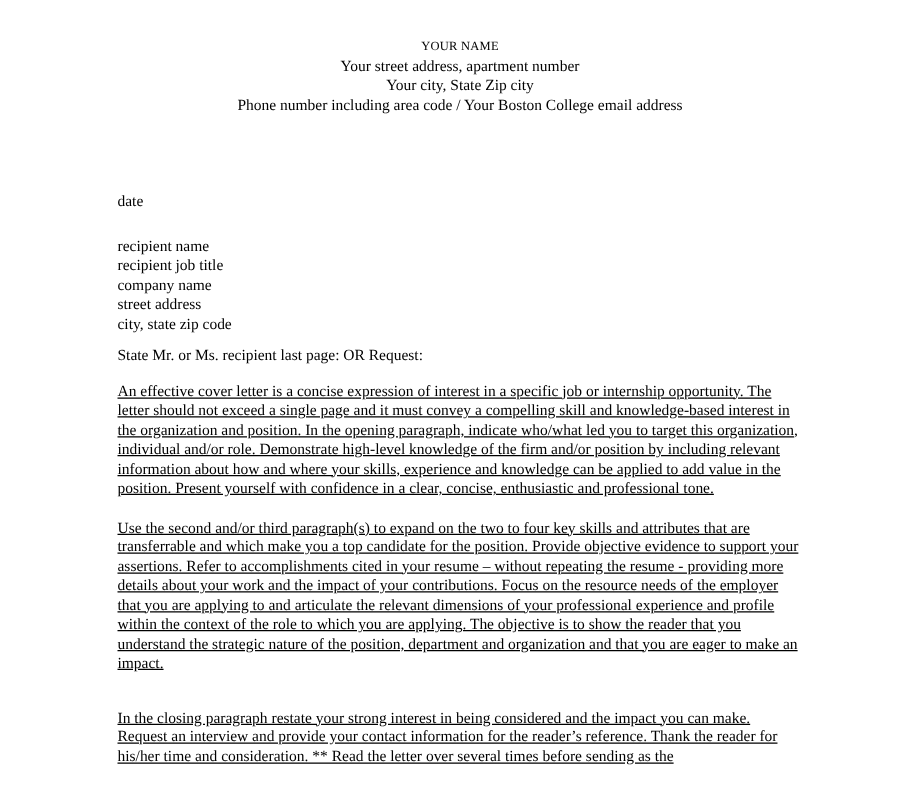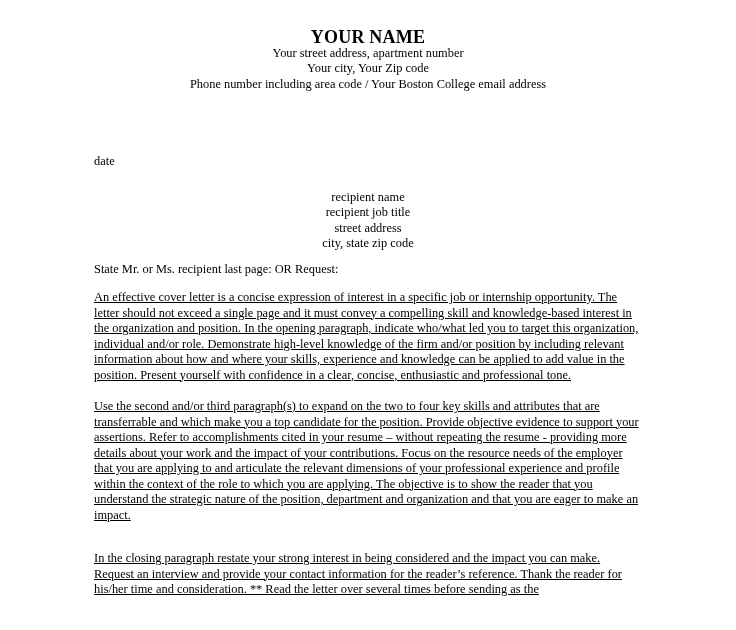--- a/index.html
+++ b/index.html
@@ -21,30 +21,29 @@
     padding: 30px 94px 0 94px;
     font-size: 12.4px;
     line-height: 15.5px;
     text-align: left;
   }
   .letterhead {
     text-align: center;
     margin: 0 0 62px 0;
   }
   .letterhead .name {
-    font-weight: bold;
-    font-size: 18px;
+    font-weight: normal;
+    font-size: 10px;
     letter-spacing: 0.2px;
   }
   .date-line {
     margin: 0 0 20px 0;
   }
   .recipient {
     margin: 0 0 10px 0;
-    text-align: center;
   }
   .salutation {
     margin: 0 0 13px 0;
   }
   .u {
   }
   p.body-par {
     margin: 0 0 16px 0;
     text-decoration: underline;
   }
@@ -53,29 +52,30 @@
   }
 </style>
 </head>
 <body>
 
 <div class="doc">
 
   <header class="letterhead">
     <div class="name">YOUR NAME</div>
     <div>Your street address, apartment number</div>
-    <div>Your city, Your Zip code</div>
+    <div>Your city, State Zip city</div>
     <div>Phone number including area code / Your Boston College email address</div>
   </header>
 
   <div class="date-line">date</div>
 
   <div class="recipient">
     <div>recipient name</div>
     <div>recipient job title</div>
+    <div>company name</div>
     <div>street address</div>
     <div>city, state zip code</div>
   </div>
 
   <div class="salutation">
     <span>State Mr. </span><span class="u">or</span><span> Ms. recipient last page: </span><span class="u">OR</span><span> Request:</span>
   </div>
 
   <p class="body-par">An effective cover letter is a concise expression of interest in a specific job or internship opportunity. The letter should not exceed a single page and it must convey a compelling skill and knowledge-based interest in the organization and position.  In the opening paragraph, indicate who/what led you to target this organization, individual and/or role.  Demonstrate high-level knowledge of the firm and/or position by including relevant information about how and where your skills, experience and knowledge can be applied to add value in the position.  Present yourself with confidence in a clear, concise, enthusiastic and professional tone.</p>
 

